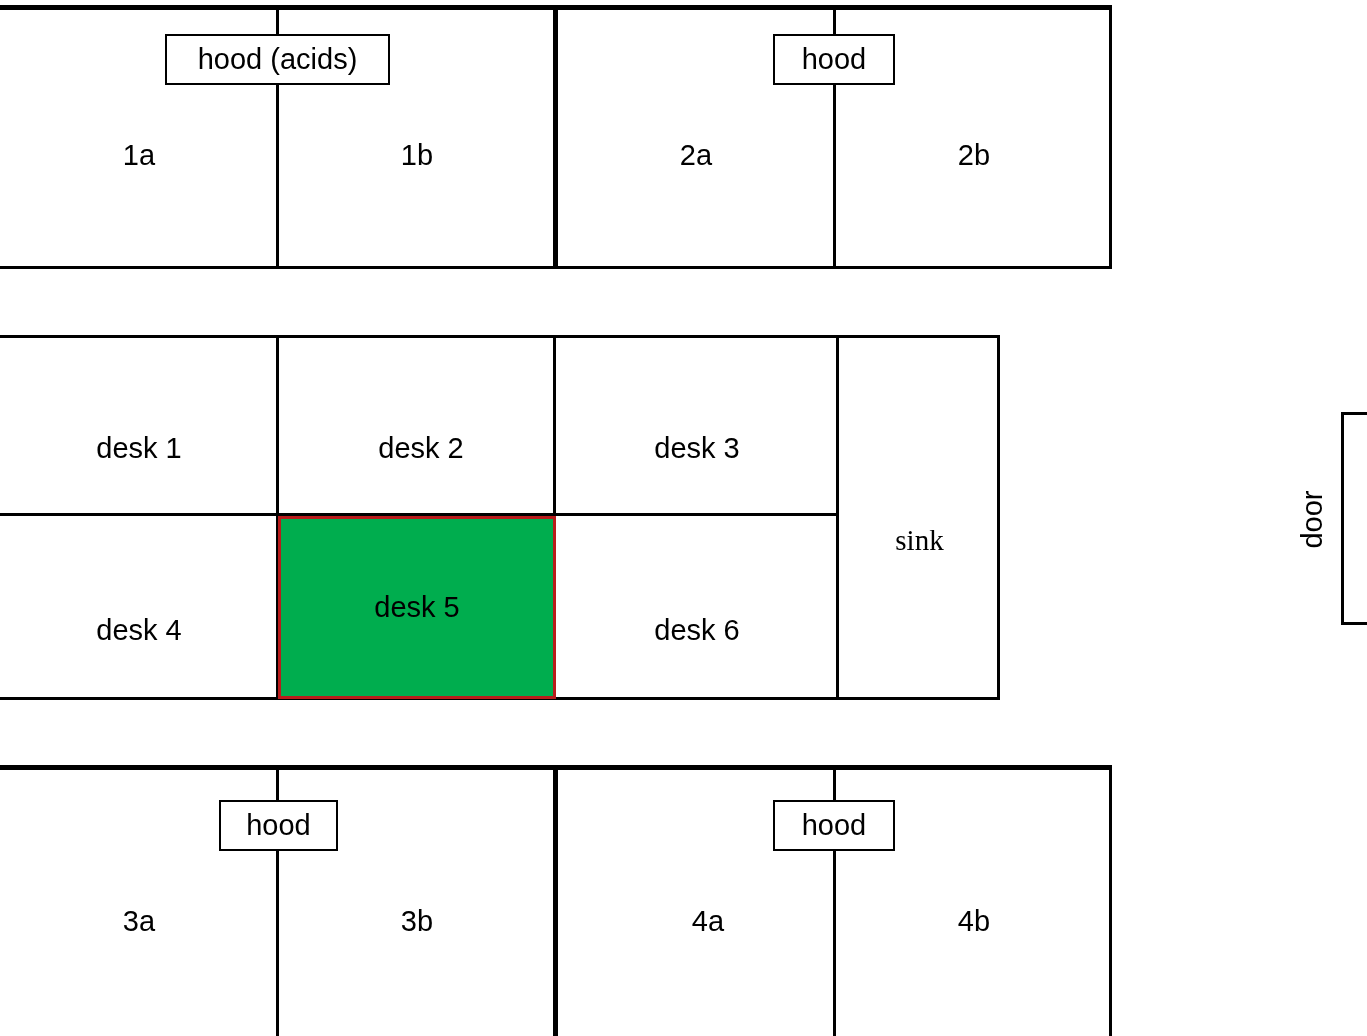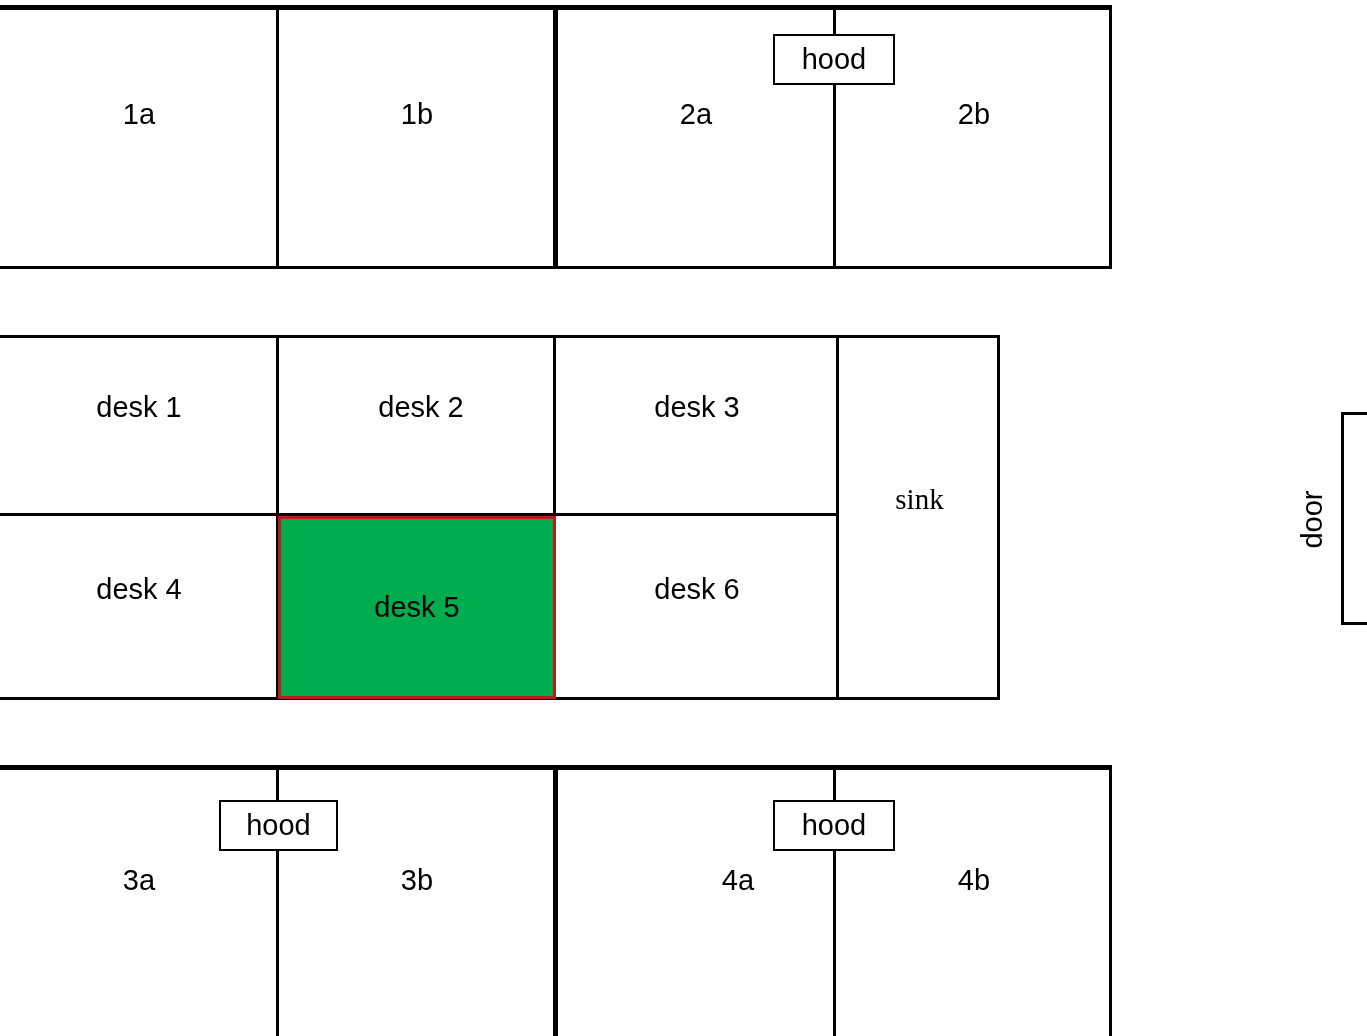--- a/index.html
+++ b/index.html
@@ -25,21 +25,21 @@
     position: absolute;
     box-sizing: border-box;
     background: #ffffff;
     border: 3px solid #000000;
   }
   .cell {
     position: absolute;
     box-sizing: border-box;
     background: transparent;
     display: flex;
-    align-items: flex-start;
+    align-items: flex-end;
     justify-content: center;
   }
   .cell-label {
     font-size: 29px;
     line-height: 1;
     color: #000000;
     white-space: nowrap;
   }
 
   
@@ -127,20 +127,23 @@
   <div class="cell" style="left:278px; top:100px; width:278px; height:70px;">
     <span class="cell-label">1b</span>
   </div>
   <div class="cell" style="left:558px; top:100px; width:276px; height:70px;">
     <span class="cell-label">2a</span>
   </div>
   <div class="cell" style="left:836px; top:100px; width:276px; height:70px;">
     <span class="cell-label">2b</span>
   </div>
 
+  <div class="hood-box" style="left:165px; top:34px; width:225px; height:51px;">
+    <span class="hood-label">hood (acids)</span>
+  </div>
   <div class="hood-box" style="left:773px; top:34px; width:122px; height:51px;">
     <span class="hood-label">hood</span>
   </div>
 
   <div class="block" style="left:-3px; top:335px; width:1003px; height:365px;">
   </div>
 
   <div class="hrule" style="left:0px; top:513px; width:838px; height:3px;"></div>
   <div class="vrule" style="left:276px; top:335px; width:3px; height:365px;"></div>
   <div class="vrule" style="left:553px; top:335px; width:3px; height:365px;"></div>
@@ -177,21 +180,21 @@
   <div class="vrule" style="left:276px; top:765px; width:3px; height:271px;"></div>
   <div class="vrule" style="left:553px; top:765px; width:5px; height:271px;"></div>
   <div class="vrule" style="left:833px; top:765px; width:3px; height:271px;"></div>
 
   <div class="cell" style="left:0px; top:866px; width:278px; height:70px;">
     <span class="cell-label">3a</span>
   </div>
   <div class="cell" style="left:278px; top:866px; width:278px; height:70px;">
     <span class="cell-label">3b</span>
   </div>
-  <div class="cell" style="left:588px; top:866px; width:276px; height:70px;padding-left:24px;">
+  <div class="cell" style="left:558px; top:866px; width:276px; height:70px;padding-left:24px;">
     <span class="cell-label">4a</span>
   </div>
   <div class="cell" style="left:836px; top:866px; width:276px; height:70px;">
     <span class="cell-label">4b</span>
   </div>
 
   <div class="hood-box" style="left:219px; top:800px; width:119px; height:51px;">
     <span class="hood-label">hood</span>
   </div>
   <div class="hood-box" style="left:773px; top:800px; width:122px; height:51px;">

